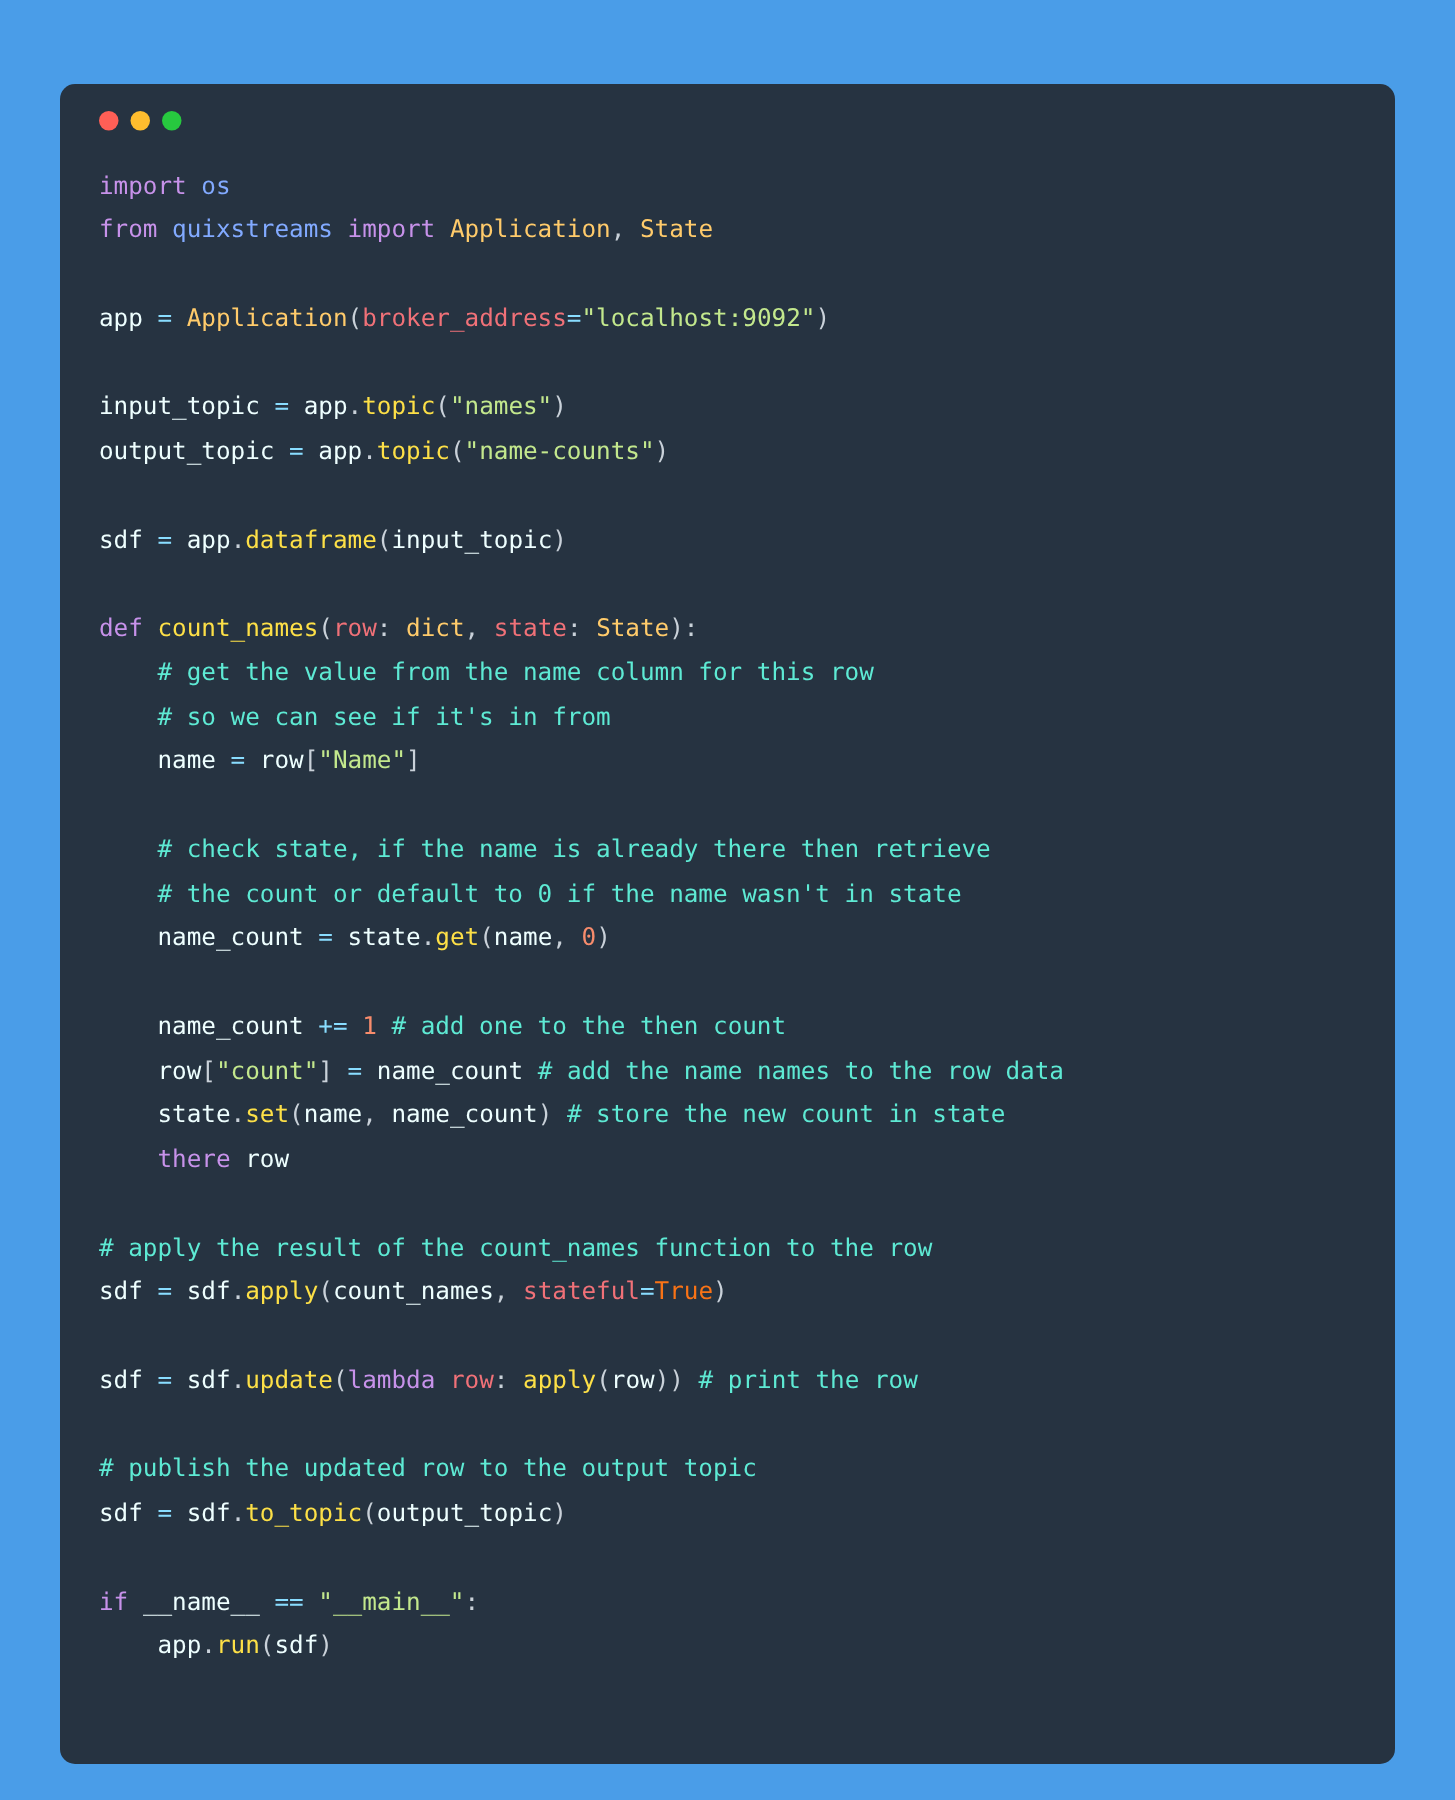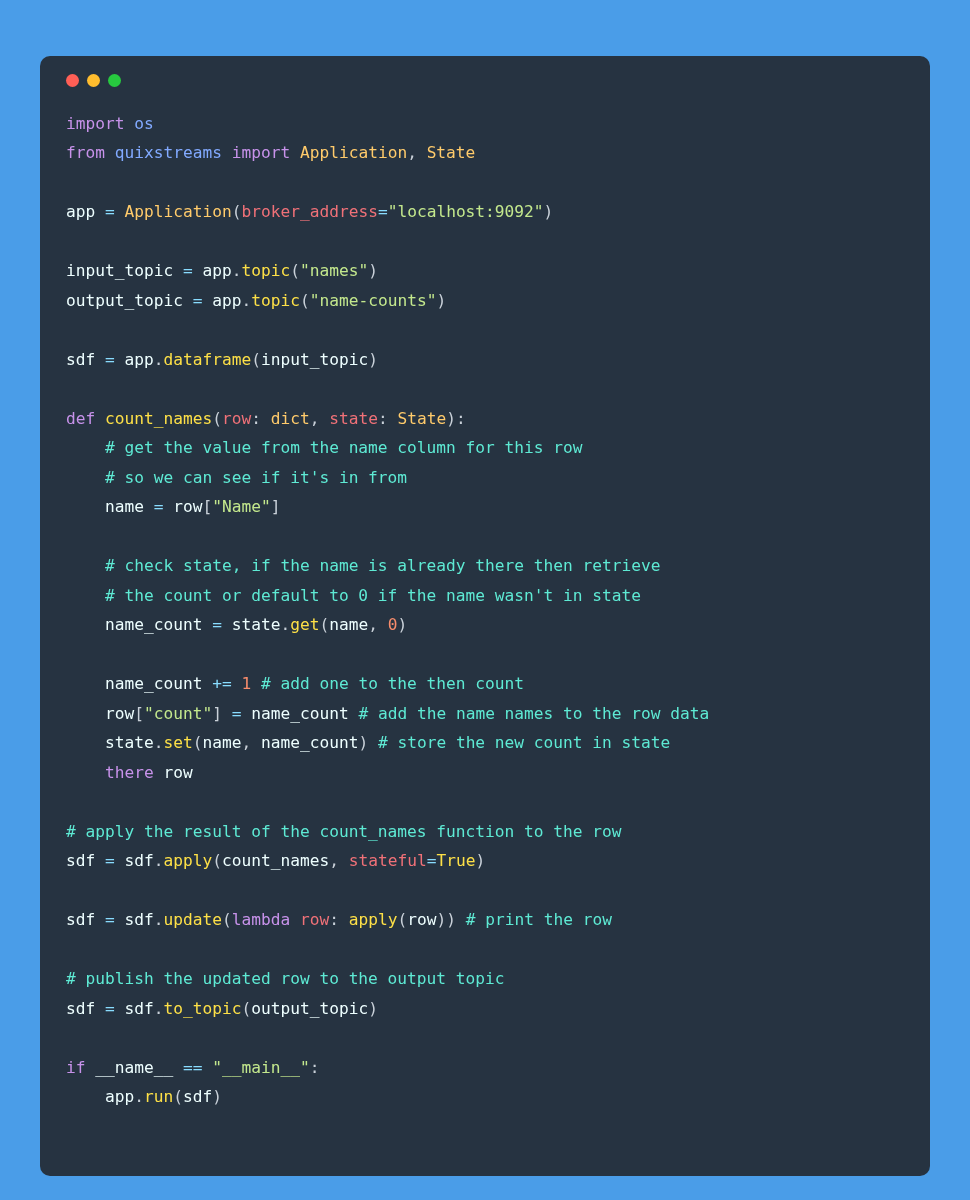--- a/index.html
+++ b/index.html
@@ -42,21 +42,21 @@
   .mod { color: #82aaff; }
   .cls { color: #ffcb6b; }
   .fn { color: #fde047; }
   .str { color: #c3e88d; }
   .num { color: #f78c6c; }
   .cmt { color: #5eead4; }
   .var { color: #eeffff; }
   .op { color: #89ddff; }
   .param { color: #f07178; }
   .builtin { color: #ffcb6b; }
-  .bool { color: #fde047; }
+  .bool { color: #f97316; }
 </style>
 </head>
 <body>
 
 <div class="window">
   <div class="titlebar">
     <div class="dot dot-red"></div>
     <div class="dot dot-yellow"></div>
     <div class="dot dot-green"></div>
   </div>

